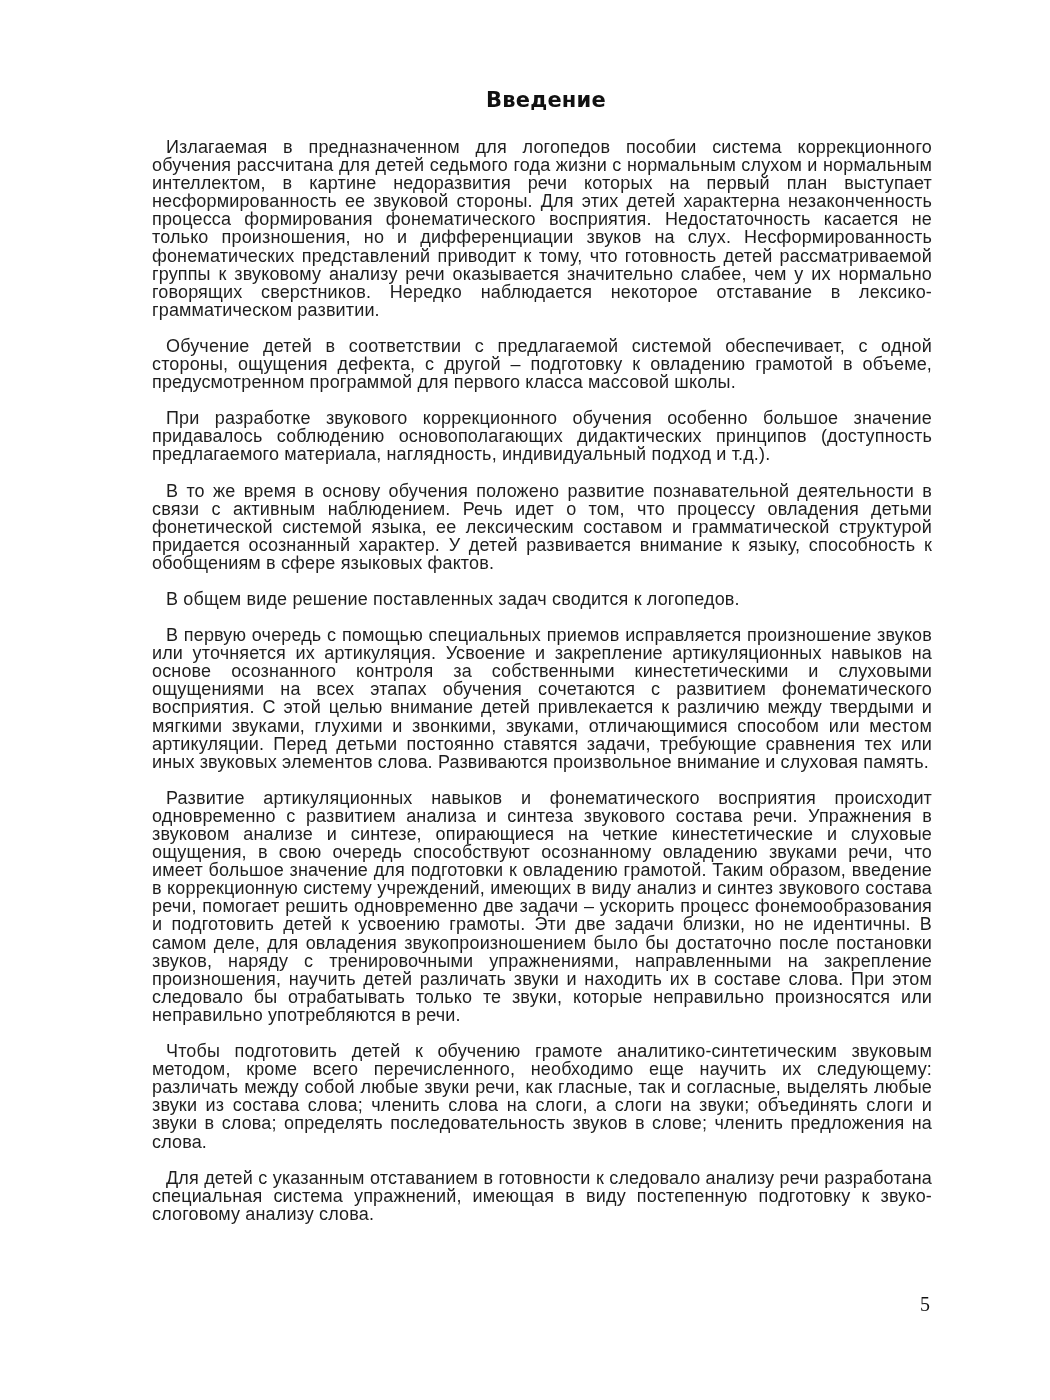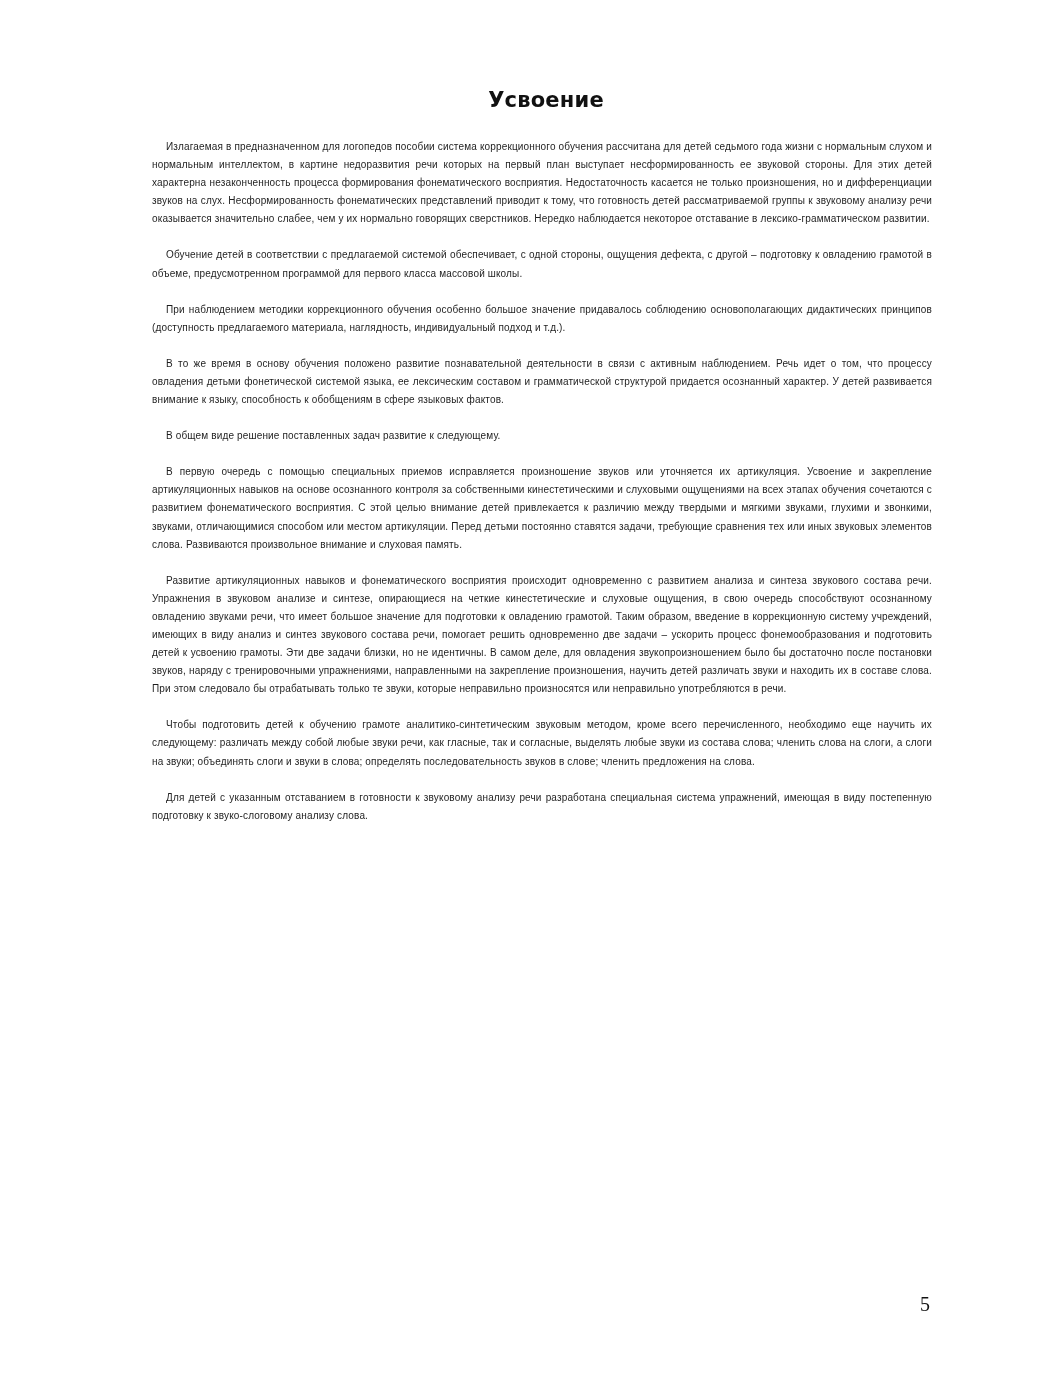--- a/index.html
+++ b/index.html
@@ -25,46 +25,46 @@
       font-weight: bold;
       font-size: 21px;
       text-align: center;
       margin: 0 0 26px 0;
       letter-spacing: 0.2px;
       color: #111;
       padding-left: 8px;
     }
     .para {
       font-family: "Liberation Sans Narrow", "Liberation Sans", sans-serif;
-      font-size: 10px;
+      font-size: 18px;
       line-height: 18.1px;
       text-align: justify;
       text-indent: 14px;
       margin: 0 0 18px 0;
       color: #1e1e1e;
       letter-spacing: 0.15px;
     }
     .page-number {
       position: absolute;
       right: 120px;
       top: 1293px;
       font-family: "Liberation Serif", serif;
       font-size: 20px;
       color: #111;
     }
   </style>
 </head>
 <body>
 
 <div class="page">
-  <h1 class="title">Усвоение</h1>
+  <h1 class="title">Введение</h1>
   <p class="para">Излагаемая в предназначенном для логопедов пособии система коррекционного обучения рассчитана для детей седьмого года жизни с нормальным слухом и нормальным интеллектом, в картине недоразвития речи которых на первый план выступает несформированность ее звуковой стороны. Для этих детей характерна незаконченность процесса формирования фонематического восприятия. Недостаточность касается не только произношения, но и дифференциации звуков на слух. Несформированность фонематических представлений приводит к тому, что готовность детей рассматриваемой группы к звуковому анализу речи оказывается значительно слабее, чем у их нормально говорящих сверстников. Нередко наблюдается некоторое отставание в лексико-грамматическом развитии.</p>
   <p class="para">Обучение детей в соответствии с предлагаемой системой обеспечивает, с одной стороны, ощущения дефекта, с другой – подготовку к овладению грамотой в объеме, предусмотренном программой для первого класса массовой школы.</p>
-  <p class="para">При наблюдением методики коррекционного обучения особенно большое значение придавалось соблюдению основополагающих дидактических принципов (доступность предлагаемого материала, наглядность, индивидуальный подход и т.д.).</p>
+  <p class="para">При разработке звукового коррекционного обучения особенно большое значение придавалось соблюдению основополагающих дидактических принципов (доступность предлагаемого материала, наглядность, индивидуальный подход и т.д.).</p>
   <p class="para">В то же время в основу обучения положено развитие познавательной деятельности в связи с активным наблюдением. Речь идет о том, что процессу овладения детьми фонетической системой языка, ее лексическим составом и грамматической структурой придается осознанный характер. У детей развивается внимание к языку, способность к обобщениям в сфере языковых фактов.</p>
-  <p class="para">В общем виде решение поставленных задач развитие к следующему.</p>
+  <p class="para">В общем виде решение поставленных задач сводится к логопедов.</p>
   <p class="para">В первую очередь с помощью специальных приемов исправляется произношение звуков или уточняется их артикуляция. Усвоение и закрепление артикуляционных навыков на основе осознанного контроля за собственными кинестетическими и слуховыми ощущениями на всех этапах обучения сочетаются с развитием фонематического восприятия. С этой целью внимание детей привлекается к различию между твердыми и мягкими звуками, глухими и звонкими, звуками, отличающимися способом или местом артикуляции. Перед детьми постоянно ставятся задачи, требующие сравнения тех или иных звуковых элементов слова. Развиваются произвольное внимание и слуховая память.</p>
   <p class="para">Развитие артикуляционных навыков и фонематического восприятия происходит одновременно с развитием анализа и синтеза звукового состава речи. Упражнения в звуковом анализе и синтезе, опирающиеся на четкие кинестетические и слуховые ощущения, в свою очередь способствуют осознанному овладению звуками речи, что имеет большое значение для подготовки к овладению грамотой. Таким образом, введение в коррекционную систему учреждений, имеющих в виду анализ и синтез звукового состава речи, помогает решить одновременно две задачи – ускорить процесс фонемообразования и подготовить детей к усвоению грамоты. Эти две задачи близки, но не идентичны. В самом деле, для овладения звукопроизношением было бы достаточно после постановки звуков, наряду с тренировочными упражнениями, направленными на закрепление произношения, научить детей различать звуки и находить их в составе слова. При этом следовало бы отрабатывать только те звуки, которые неправильно произносятся или неправильно употребляются в речи.</p>
   <p class="para">Чтобы подготовить детей к обучению грамоте аналитико-синтетическим звуковым методом, кроме всего перечисленного, необходимо еще научить их следующему: различать между собой любые звуки речи, как гласные, так и согласные, выделять любые звуки из состава слова; членить слова на слоги, а слоги на звуки; объединять слоги и звуки в слова; определять последовательность звуков в слове; членить предложения на слова.</p>
-  <p class="para">Для детей с указанным отставанием в готовности к звуковому анализу речи разработана специальная система упражнений, имеющая в виду постепенную подготовку к звуко-слоговому анализу слова.</p>
+  <p class="para">Для детей с указанным отставанием в готовности к следовало анализу речи разработана специальная система упражнений, имеющая в виду постепенную подготовку к звуко-слоговому анализу слова.</p>
 </div>
 
 <div class="page-number">5</div>
 
 </body></html>

